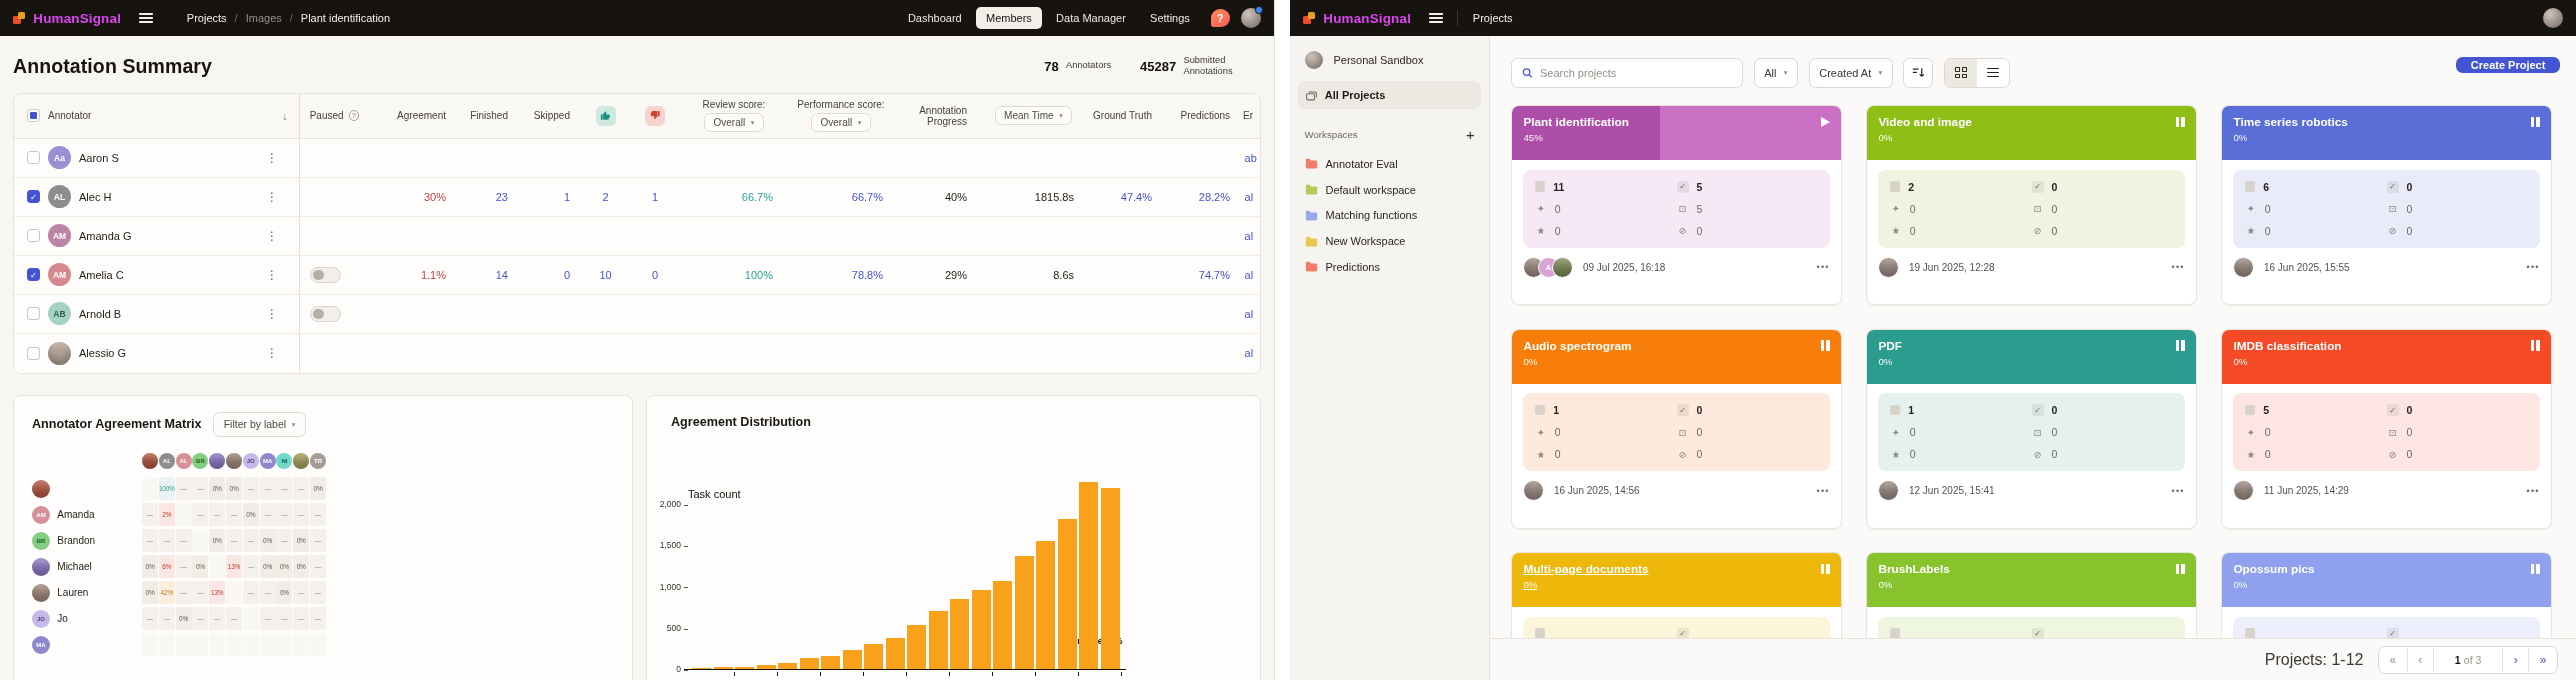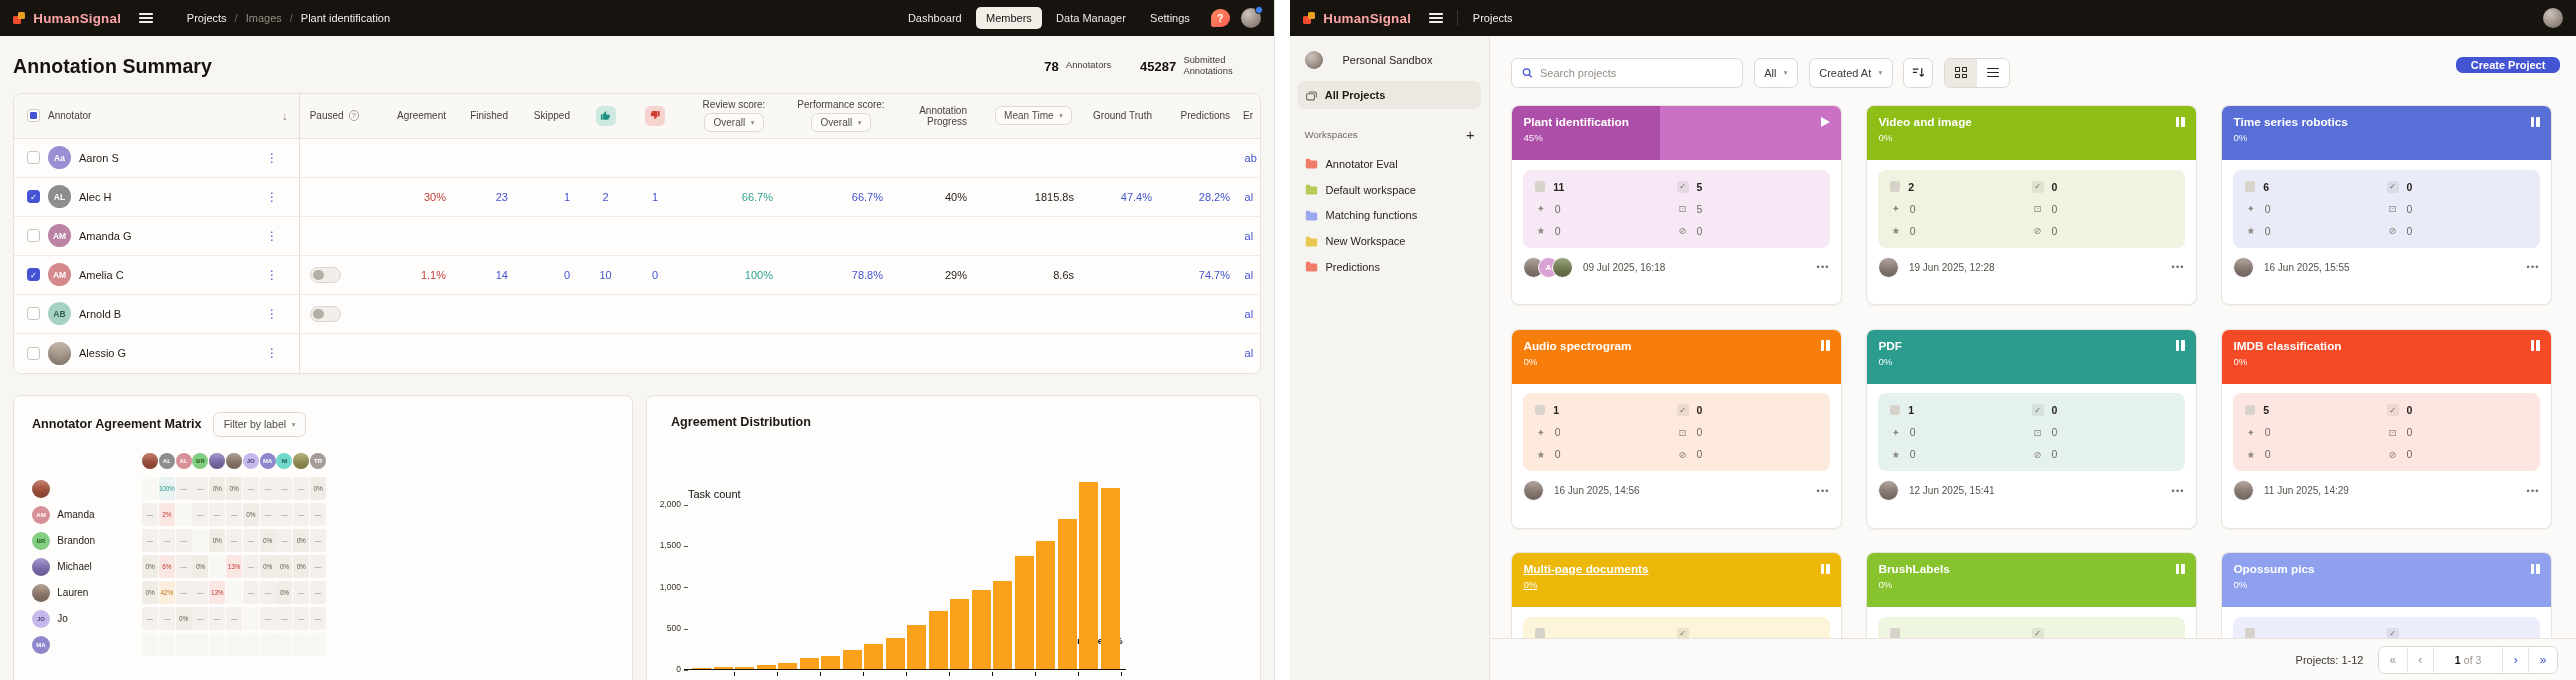--- a/index.html
+++ b/index.html
@@ -7,21 +7,21 @@
     font-family:"Liberation Sans","DejaVu Sans",sans-serif;color:#26221c}
   .window{position:absolute;top:0;height:680px;overflow:hidden}
   #left-window{left:0;width:1275px;background:#f8f6f3;border-right:0.8px solid #e3dfd8}
   #right-window{left:1290px;width:1286px;background:#fbfaf8}
 
   
   .topbar{height:36px;background:#17130f;display:flex;align-items:center;padding:0 13px;color:#f2efe9}
   .logo{position:relative;width:13.8px;height:13.8px;margin-right:6.5px;flex:none}
   .lg1{position:absolute;left:0;top:4.9px;width:8px;height:8px;background:#ee4c2c;border-radius:1.6px}
   .lg2{position:absolute;left:4.9px;top:0.8px;width:7.3px;height:7.3px;background:#f5a623;border-radius:1.6px;opacity:.95}
-  .brand{font-size:13.4px;font-weight:700;letter-spacing:0.2px;color:#fca5a5}
+  .brand{font-size:13.4px;font-weight:700;letter-spacing:0.2px;color:#d946ef}
   .burger{margin-left:18px;cursor:pointer}
   .burger i{display:block;width:13.8px;height:1.8px;background:#f2efe9;margin:2.4px 0;border-radius:0.8px}
   .crumbs{display:flex;align-items:center;gap:8px;margin-left:34px;font-size:11px}
   .crumbs .sep{color:#6f6961}
   .crumbs .c-bright{color:#f4f1ec}
   .crumbs .c-dim{color:#948d84}
   .nav{margin-left:auto;display:flex;align-items:center;gap:4.9px;font-size:11px}
   .nav .nv{padding:4.9px 9.7px;color:#eeeae3;border-radius:4.9px;cursor:pointer}
   .nav .nv.active{background:#f2efe9;color:#17130f}
   .help-bubble{width:18.7px;height:18.7px;margin-left:11.4px;background:linear-gradient(145deg,#ff8a5c,#f95f57);
@@ -107,21 +107,21 @@
   .plot{position:absolute;left:44px;top:68px;width:430px;height:206px;display:flex;align-items:flex-end}
   .bar{flex:1;margin:0 1.3px}
   .baseline{position:absolute;left:37px;top:273px;width:442px;height:1.6px;background:#14110d}
   .yl{position:absolute;left:0;width:34px;text-align:right;font-size:8.5px;color:#33302a}
   .yd{position:absolute;left:37px;width:4px;height:1.2px;background:#55524b}
   .xt{position:absolute;width:1.2px;height:4px;background:#14110d;top:276px}
   .xl{position:absolute;top:282px;font-size:8px;color:#33302a;transform:translateX(-50%)}
 
   
   .r-sidebar{position:absolute;left:0;top:36px;bottom:0;width:200px;background:#f6f4f0;border-right:0.8px solid #e7e3dc;padding:11.4px 8px}
-  .sb-personal{display:flex;align-items:center;gap:20px;font-size:11px;color:#2a261f;padding:4px 6.5px;cursor:pointer}
+  .sb-personal{display:flex;align-items:center;gap:11px;font-size:11px;color:#2a261f;padding:4px 6.5px;cursor:pointer}
   .sb-avatar{width:18px;height:18px;border-radius:50%;background:radial-gradient(circle at 35% 30%,#cfc4bb,#6f655e);flex:none}
   .sb-all{display:flex;align-items:center;gap:7.3px;font-size:11px;font-weight:700;color:#1d1914;background:#ece9e2;
     border-radius:6.5px;padding:7.3px 6.5px;margin-top:8px;cursor:pointer}
   .sb-ws{display:flex;align-items:center;margin-top:18px;padding:0 6.5px;font-size:9.7px;color:#6e6960}
   .sb-plus{margin-left:auto;font-size:14.6px;font-weight:400;color:#2a261f;cursor:pointer}
   .sb-list{margin-top:8px}
   .sb-item{display:flex;align-items:center;gap:8px;padding:6.9px 6.5px;font-size:11px;color:#2a261f;cursor:pointer;border-radius:6.5px}
   .r-toolbar{position:absolute;left:221px;top:57px;right:16px;height:31px;display:flex;gap:10.5px;align-items:center}
   .srch{display:flex;align-items:center;gap:7.3px;border:0.8px solid #ddd8d1;border-radius:6.5px;background:#fff;height:30px;padding:0 9.7px;width:232px}
   .srch input{border:none;outline:none;font-size:11px;color:#3a3631;width:100%;background:transparent;font-family:inherit}
@@ -154,21 +154,21 @@
     font-size:8px;color:#6e6961;flex:none}
   .gic{width:12px;text-align:center;color:#8d877d;font-size:9.7px;flex:none}
   .card-foot{display:flex;align-items:center;margin:9px 11.4px 0;gap:3.2px}
   .f-avs{display:flex;margin-right:4.9px}
   .f-av{width:21px;height:21px;border-radius:50%;border:1.6px solid #fff;margin-right:-6.5px;flex:none;
     display:flex;align-items:center;justify-content:center;font-size:8px;font-weight:700;color:#fff}
   .f-date{font-size:10px;color:#55514a;margin-left:8px}
   .f-dots{margin-left:auto;color:#6e6961;letter-spacing:1.2px;font-size:9px;cursor:pointer}
   .r-footer{position:absolute;left:200px;right:0;bottom:0;height:42px;background:#fbfaf8;border-top:0.8px solid #e7e3dc;
     display:flex;align-items:center;justify-content:flex-end;gap:14.6px;padding:0 18px;z-index:5}
-  .range{font-size:11px;color:#3c3832}
+  .range{font-size:16px;color:#3c3832}
   .pager{display:flex;align-items:center;background:#fff;border:0.8px solid #ddd8d1;border-radius:6.5px;height:28px;overflow:hidden}
   .pg{padding:0 10.5px;font-size:12px;color:#9a948b;display:flex;align-items:center;height:100%;cursor:pointer}
   .pg.bd{border-left:0.8px solid #e8e4dd}
   .pg.blue{color:#4353d2}
   .pg-num{padding:0 21px;font-size:10.5px;color:#9a948b;display:flex;align-items:center;gap:3.2px;height:100%;border-left:0.8px solid #e8e4dd}
   .pg-num b{color:#15120e}
 </style>
 </head>
 <body>
 

